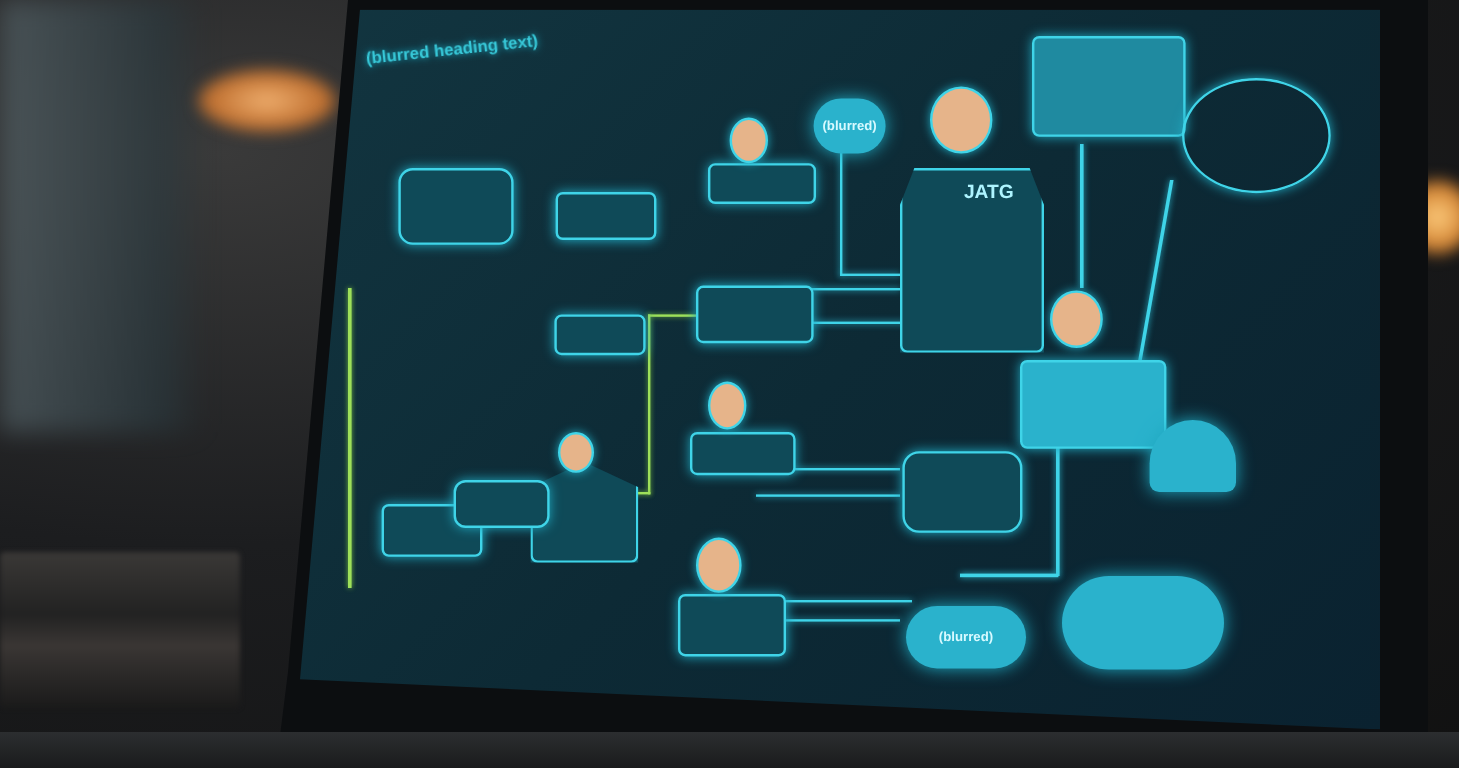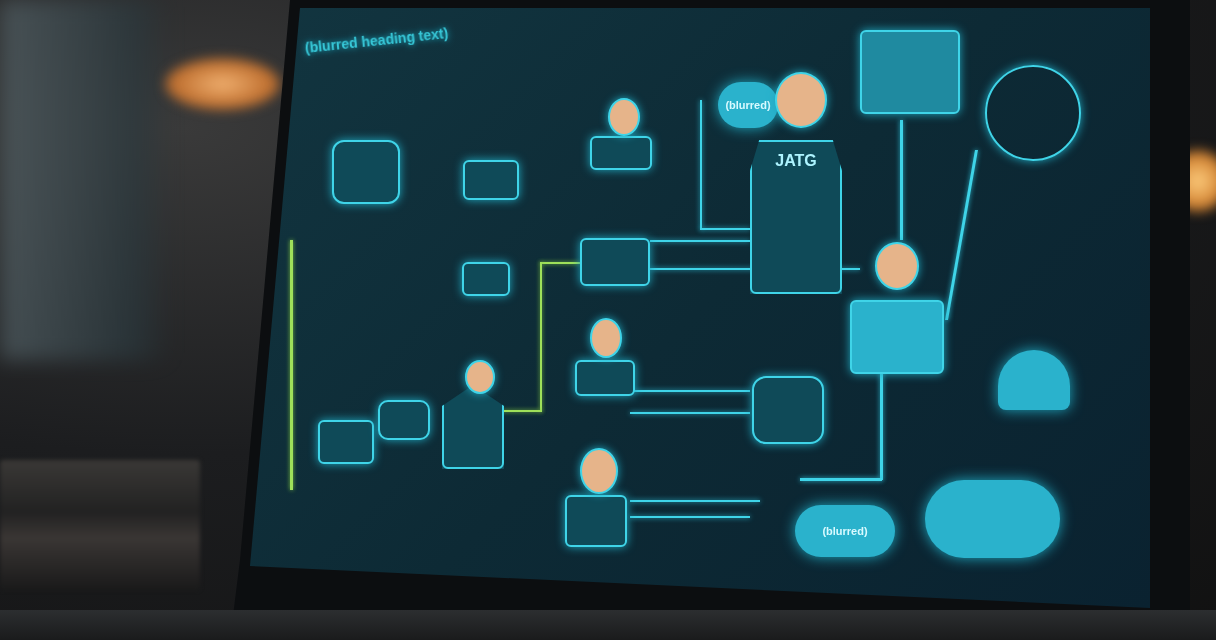--- a/index.html
+++ b/index.html
@@ -15,25 +15,25 @@
     background:linear-gradient(#3a3836,#222 40%,#3a3634 60%,#1a1a1a);border-radius:4px;filter:blur(2px);}
   .laptop{position:absolute;left:230px;top:0;width:960px;height:640px;
     background:#0c0e10;
     clip-path:polygon(60px 0,100% 0,100% 100%,0 100%,10px 560px);}
   .screen{position:absolute;left:250px;top:8px;width:900px;height:600px;
     background:linear-gradient(135deg,#123540 0%,#0d2a35 50%,#0a2230 100%);
     clip-path:polygon(50px 0,100% 0,100% 100%,0 93%);}
   .title{position:absolute;left:305px;top:40px;color:#37c8d8;font-weight:bold;font-size:14px;
     transform:rotate(-6deg);transform-origin:left;filter:blur(.6px);text-shadow:0 0 6px #1fb0c8;}
   .node{position:absolute;border:2px solid #3fd4e8;border-radius:6px;background:#0f4a58;
-    box-shadow:0 0 10px #1fa8c0;color:#aef4ff;font-size:11px;font-weight:bold;display:flex;align-items:center;justify-content:center;}
+    box-shadow:0 0 10px #1fa8c0;color:#aef4ff;font-size:11px;font-weight:bold;display:flex;align-items:center;justify-content:center;padding-left:28px;}
   .line{position:absolute;background:#3fd4e8;box-shadow:0 0 5px #2ab8d0;}
   .gline{position:absolute;background:#9ee05a;box-shadow:0 0 4px #7ac040;}
   .cloud{position:absolute;background:#2ab2cc;border-radius:40px;box-shadow:0 0 14px #1fa8c0;
-    color:#d8faff;font-size:11px;font-weight:bold;display:flex;align-items:center;justify-content:center;margin-left:40px;}
+    color:#d8faff;font-size:11px;font-weight:bold;display:flex;align-items:center;justify-content:center;}
   .avatar{position:absolute;border-radius:50%;border:2px solid #3fd4e8;background:#e6b48a;box-shadow:0 0 8px #1fa8c0;}
   .keyboard{position:absolute;left:0;top:610px;width:1216px;height:30px;background:linear-gradient(#2c2e30,#1a1b1c);}
 </style>
 </head>
 <body>
 
 <div class="window-blur"></div>
 <div class="lamp l1"></div>
 <div class="lamp l2"></div>
 <div class="books"></div>

